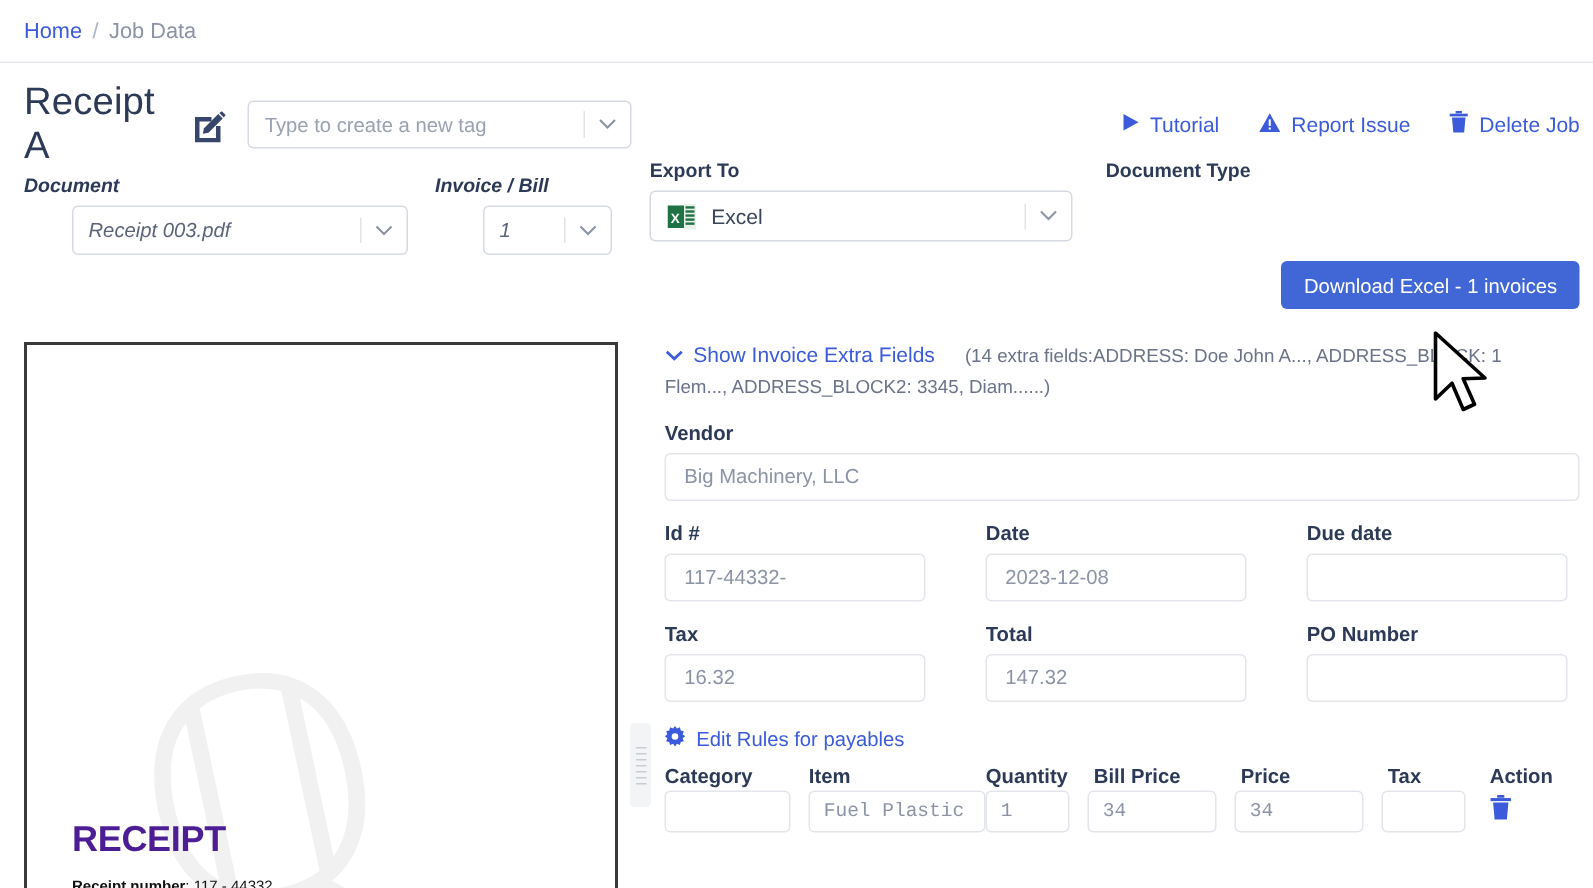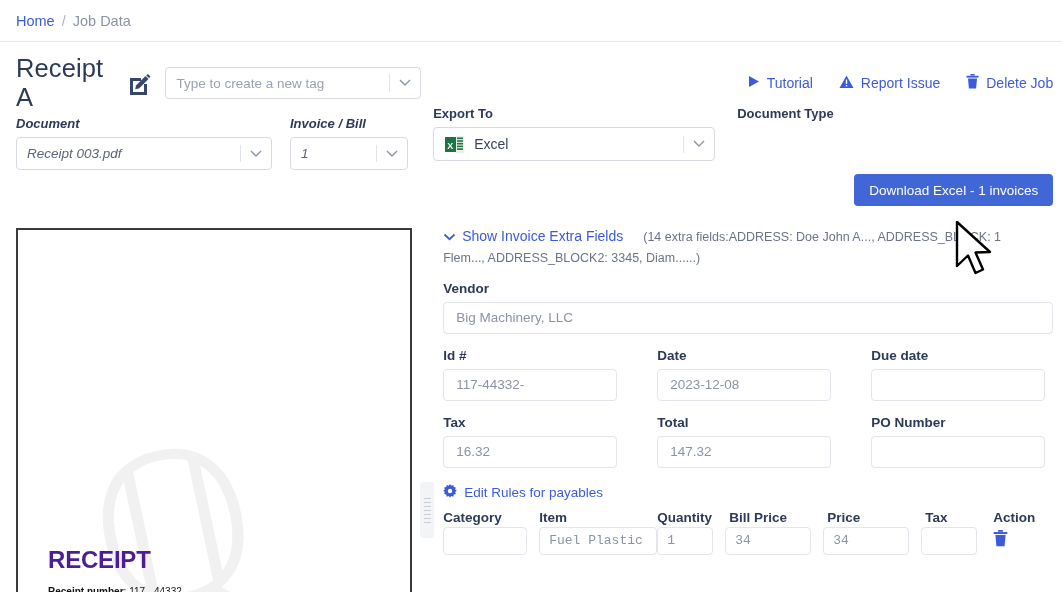--- a/index.html
+++ b/index.html
@@ -61,21 +61,21 @@
     cursor: pointer;
   }
 
   .field-row { display: flex; margin-top: 14px; }
   .fld { display: flex; flex-direction: column; font-style: italic; }
   .fld-label {
     font-size: 13px; font-weight: bold; color: #2c3a57; margin-bottom: 6px;
   }
   .select-box {
     height: 33px; border: 1px solid #d6dae3; border-radius: 4px;
-    background: #fff; display: flex; align-items: center;
+    background: #fff; display: flex; align-items: center; margin-left: 32px;
   }
   .select-val {
     flex: 1; padding: 0 10px; font-size: 13.5px; color: #5b6478;
     white-space: nowrap; overflow: hidden;
   }
   .select-sep { width: 1px; height: 17px; background: #dfe3ea; }
   .select-caret {
     width: 30px; display: flex; align-items: center; justify-content: center;
   }
 

